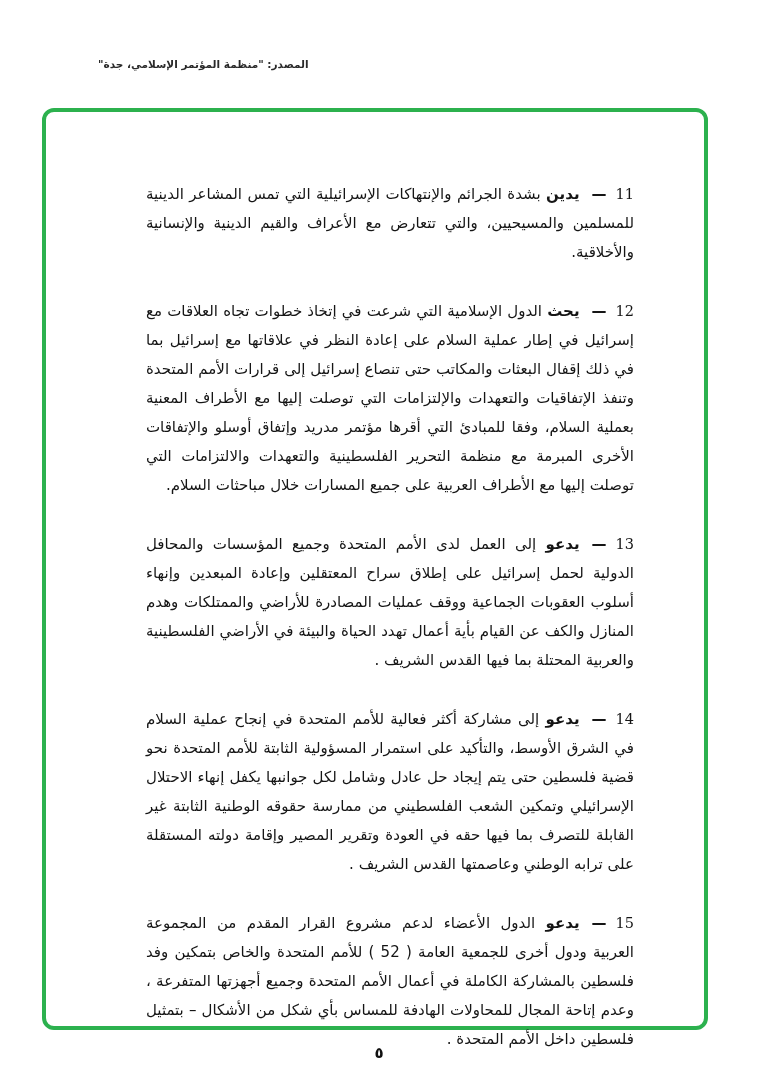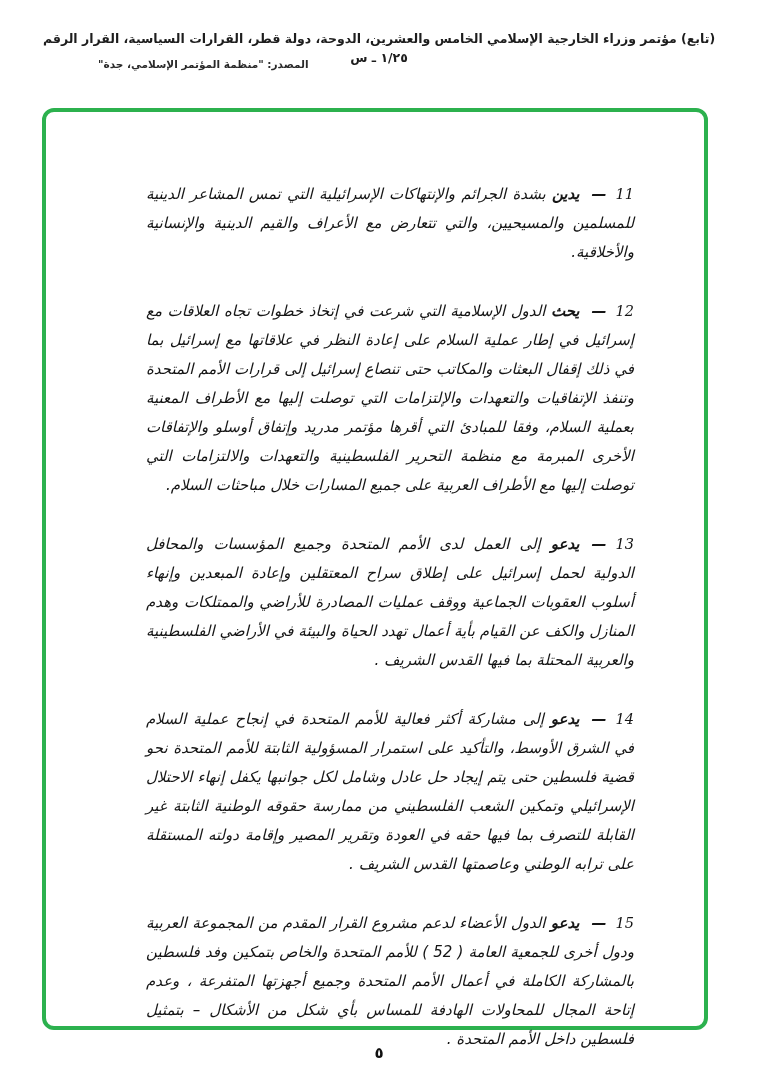--- a/index.html
+++ b/index.html
@@ -46,21 +46,20 @@
     height: 922px;
     border: 4px solid var(--border-green, #2cb14e);
     border-radius: 12px;
     box-sizing: border-box;
     background: #ffffff;
   }
   .content {
     direction: rtl;
     padding: 68px 70px 0 100px;
     color: #111111;
-    font-style: italic;
   }
   .para {
     direction: rtl;
     text-align: justify;
     font-size: 15px;
     line-height: 29px;
     margin: 0 0 30px 0;
     color: #151515;
   }
   .pnum {
@@ -84,23 +83,20 @@
     font-weight: bold;
     font-size: 15px;
     color: #111111;
   }
 </style>
 </head>
 <body>
 
 <div class="page">
 
-  <div class="header">
-    <span>(تابع) مؤتمر وزراء الخارجية الإسلامي الخامس والعشرين، الدوحة، دولة قطر، القرارات السياسية، القرار الرقم ١/٢٥ ـ س</span>
-  </div>
 
   <div class="source-line">المصدر:   "منظمة المؤتمر الإسلامي، جدة"</div>
 
   <div class="green-box">
     <div class="content" id="paragraph-list">
   <p class="para"><span class="pnum">11</span><span class="pdash">—</span><span class="plead">يدين</span><span class="ptext"> بشدة الجرائم والإنتهاكات الإسرائيلية التي تمس المشاعر الدينية للمسلمين والمسيحيين، والتي تتعارض مع الأعراف والقيم الدينية والإنسانية والأخلاقية.</span></p>
 
   <p class="para"><span class="pnum">12</span><span class="pdash">—</span><span class="plead">يحث</span><span class="ptext"> الدول الإسلامية التي شرعت في إتخاذ خطوات تجاه العلاقات مع إسرائيل في إطار عملية السلام على إعادة النظر في علاقاتها مع إسرائيل بما في ذلك إقفال البعثات والمكاتب حتى تنصاع إسرائيل إلى قرارات الأمم المتحدة وتنفذ الإتفاقيات والتعهدات والإلتزامات التي توصلت إليها مع الأطراف المعنية بعملية السلام، وفقا للمبادئ التي أقرها مؤتمر مدريد وإتفاق أوسلو والإتفاقات الأخرى المبرمة مع منظمة التحرير الفلسطينية والتعهدات والالتزامات التي توصلت إليها مع الأطراف العربية على جميع المسارات خلال مباحثات السلام.</span></p>
 
   <p class="para"><span class="pnum">13</span><span class="pdash">—</span><span class="plead">يدعو</span><span class="ptext"> إلى العمل لدى الأمم المتحدة وجميع المؤسسات والمحافل الدولية لحمل إسرائيل على إطلاق سراح المعتقلين وإعادة المبعدين وإنهاء أسلوب العقوبات الجماعية ووقف عمليات المصادرة للأراضي والممتلكات وهدم المنازل والكف عن القيام بأية أعمال تهدد الحياة والبيئة في الأراضي الفلسطينية والعربية المحتلة بما فيها القدس الشريف .</span></p>

